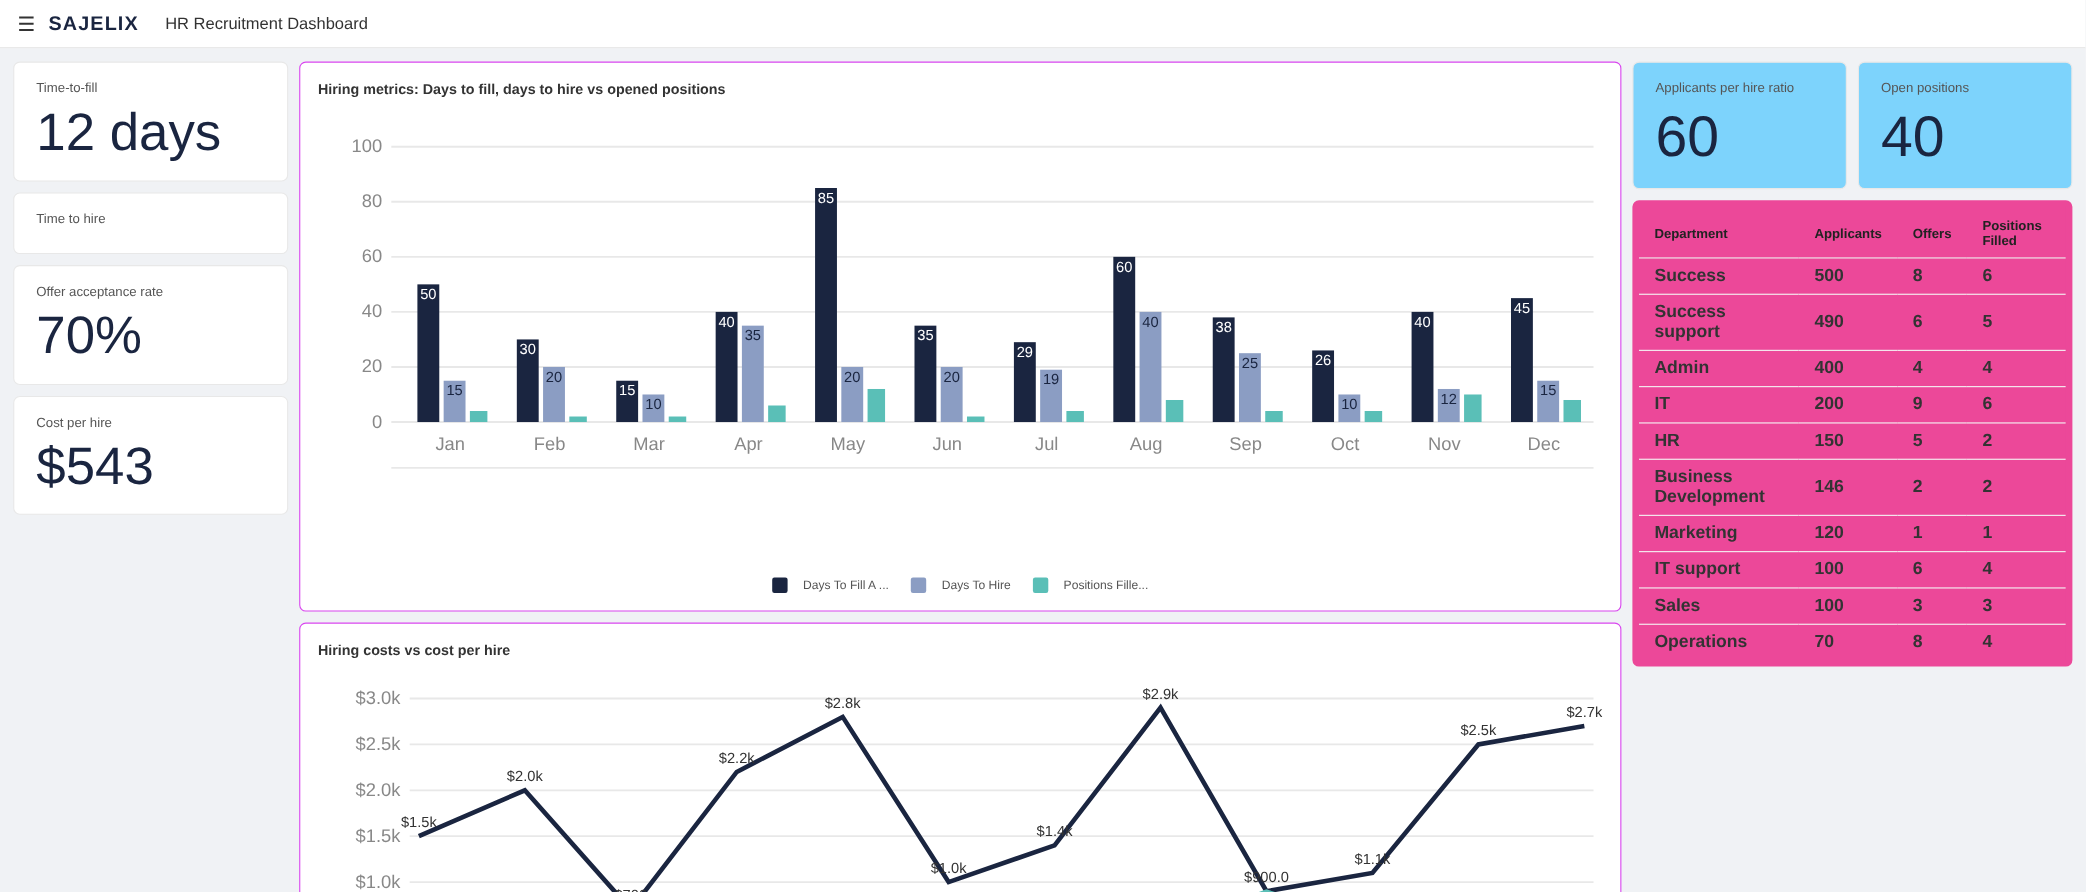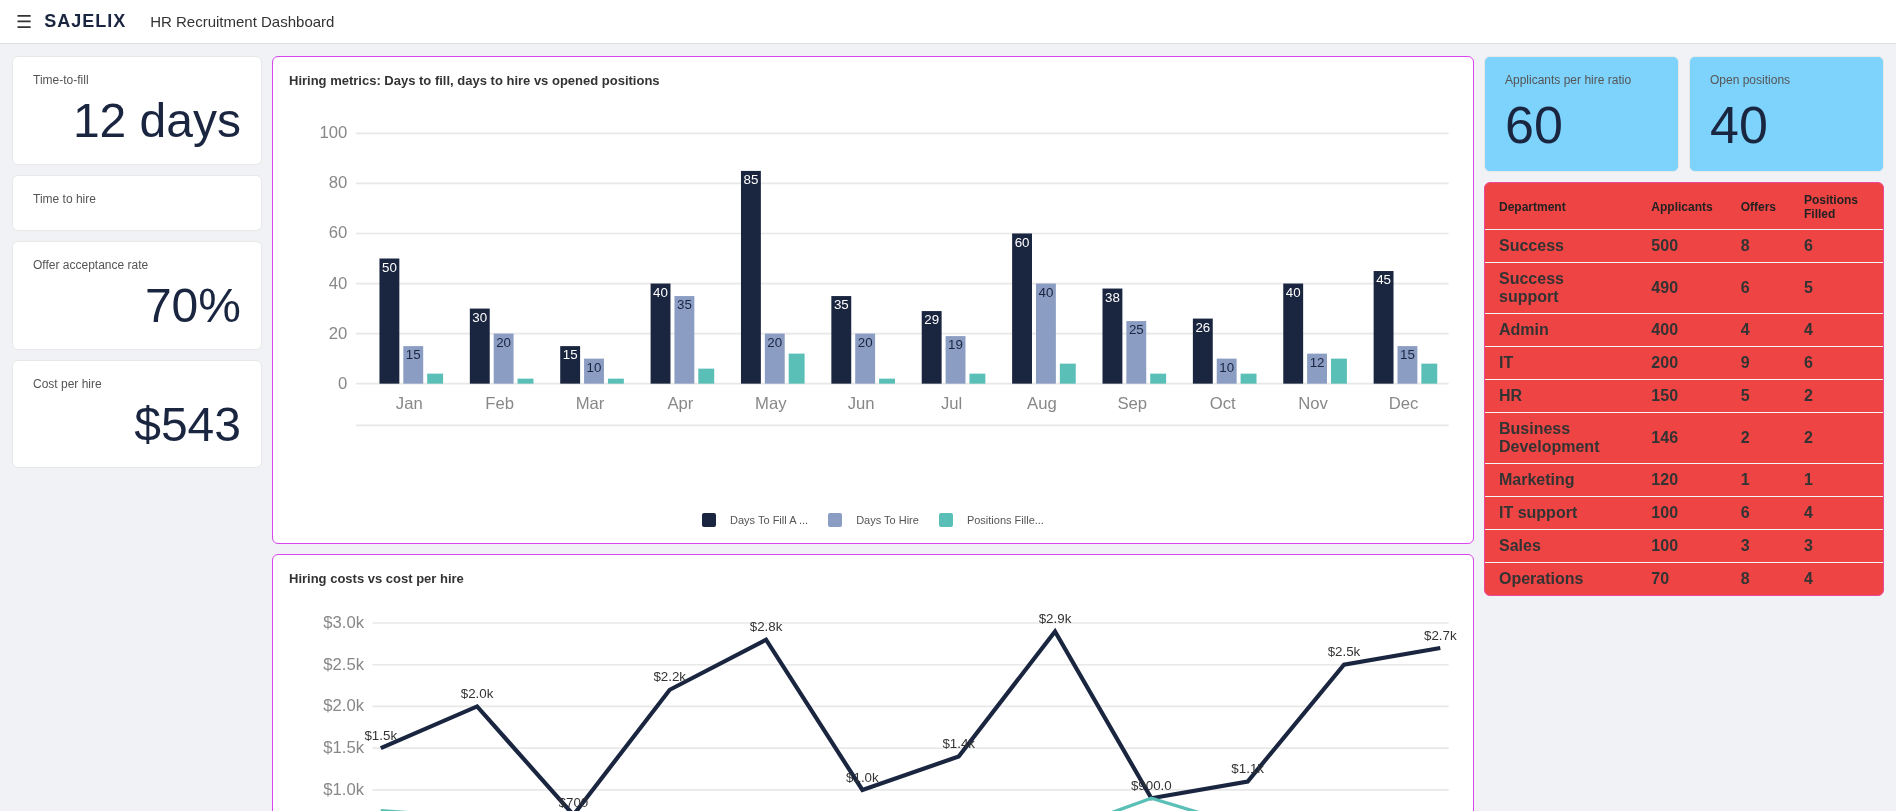--- a/index.html
+++ b/index.html
@@ -13,49 +13,49 @@
     .header-divider { color: #ccc; }
 
     
     .dashboard { display: grid; grid-template-columns: 260px 1fr 400px; grid-template-rows: auto; gap: 0; padding: 12px; background: #f0f2f5; min-height: calc(811px - 44px); }
 
     
     .left-col { display: flex; flex-direction: column; gap: 10px; margin-right: 10px; }
 
     .kpi-card { background: #fff; border-radius: 6px; padding: 16px 20px; border: 1px solid #e8e8e8; }
     .kpi-label { font-size: 12px; color: #555; margin-bottom: 8px; }
-    .kpi-value { font-size: 48px; font-weight: 300; color: #1a2540; line-height: 1.1; text-align: right; }
+    .kpi-value { font-size: 48px; font-weight: 300; color: #1a2540; line-height: 1.1; }
 
     
     .mid-col { display: flex; flex-direction: column; gap: 10px; margin-right: 10px; }
 
     .chart-card { background: #fff; border-radius: 6px; padding: 16px; border: 1px solid #d946ef; flex: 1; }
     .chart-title { font-size: 13px; font-weight: 600; color: #333; margin-bottom: 12px; }
 
     
     .right-col { display: flex; flex-direction: column; gap: 10px; }
 
     .top-right { display: grid; grid-template-columns: 1fr 1fr; gap: 10px; }
 
     .metric-card { background: #7dd3fc; border-radius: 6px; padding: 16px 20px; border: 1px solid #e8e8e8; }
     .metric-label { font-size: 12px; color: #555; margin-bottom: 8px; }
     .metric-value { font-size: 52px; font-weight: 300; color: #1a2540; }
 
     
-    .table-card { background: #ef4444; border-radius: 6px; padding: 0; border: 1px solid #ec4899; overflow: hidden; }
+    .table-card { background: #ec4899; border-radius: 6px; padding: 0; border: 6px solid #ec4899; overflow: hidden; }
     .table-card table { width: 100%; border-collapse: collapse; }
     .table-card thead th { font-size: 12px; font-weight: 700; color: #222; padding: 10px 14px 8px; text-align: left; border-bottom: 1px solid #eee; }
     .table-card tbody td { font-size: 16px; padding: 7px 14px; border-bottom: 1px solid #f5f5f5; color: #333; font-weight: bold; }
     .table-card tbody tr:last-child td { border-bottom: none; }
     .link-text { color: #4a90d9; }
 
     
     .chart-wrap { width: 100%; }
     .legend { display: flex; gap: 20px; margin-top: 10px; align-items: center; justify-content: center; }
-    .legend-item { display: flex; align-items: center; gap: 14px; font-size: 11px; color: #555; }
+    .legend-item { display: flex; align-items: center; gap: 14px; font-size: 11px; color: #555; margin-top: 12px; }
     .legend-dot { width: 14px; height: 14px; border-radius: 2px; }
 
     .grid-line { stroke: #e8e8e8; stroke-width: 1; }
     .axis-text { font-size: 10px; fill: #888; }
   </style>
 </head>
 <body>
 
 <div class="header">
   <span class="header-menu-icon">☰</span>

